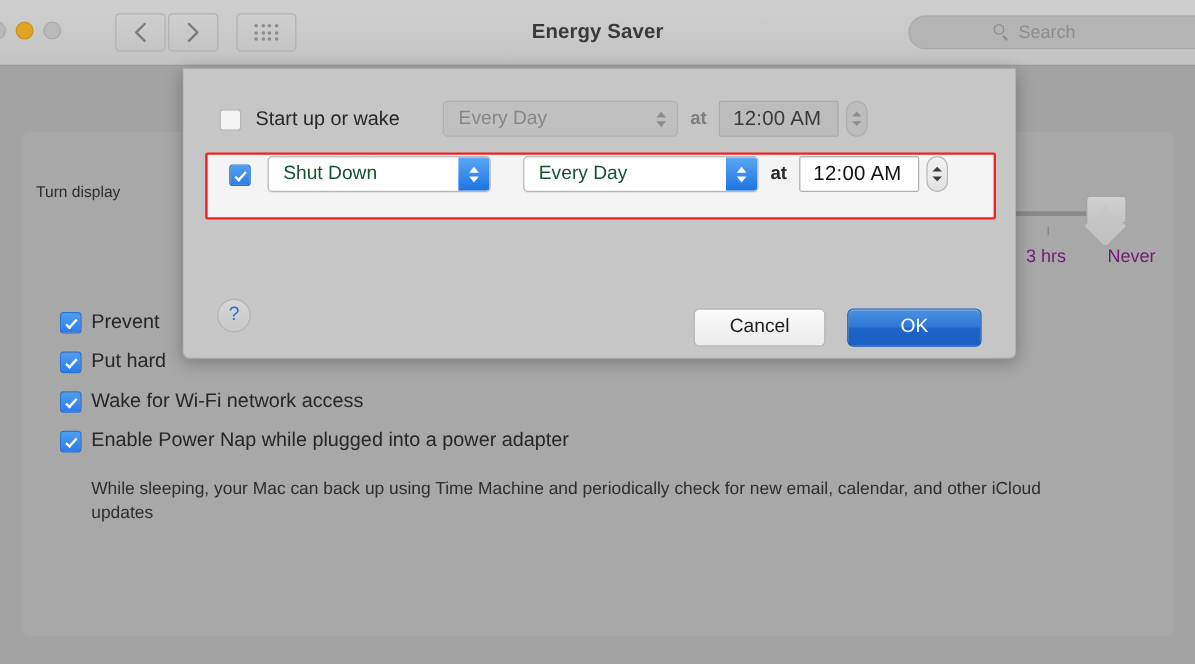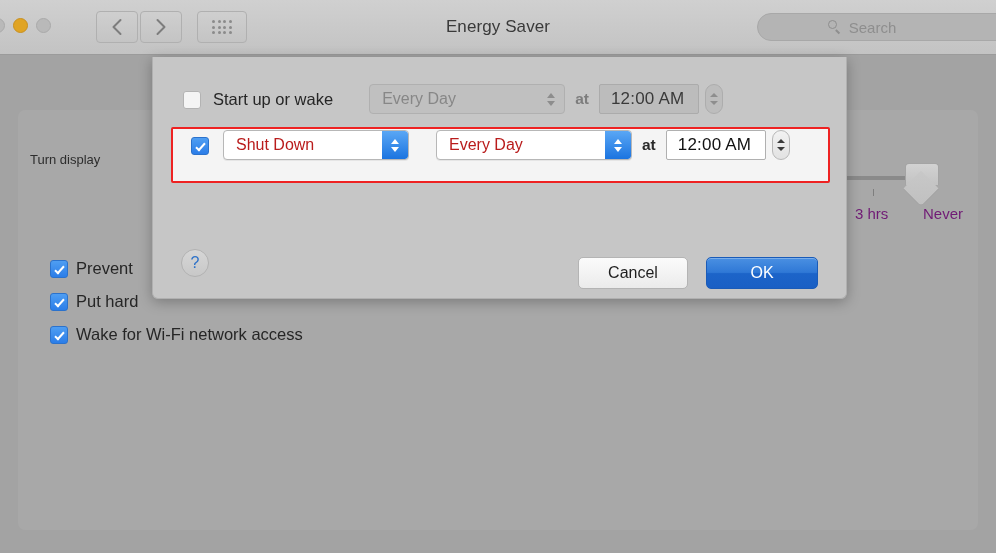--- a/index.html
+++ b/index.html
@@ -90,21 +90,21 @@
     border-radius: 50%;
   }
 
   #window-title {
     position: absolute;
     left: 0; top: 17px;
     width: 996px;
     text-align: center;
     font-size: 17px;
     color: #3a3a3a;
-    font-weight: 400;
+    font-weight: 700;
     letter-spacing: 0.1px;
   }
 
   #search-field {
     position: absolute;
     left: 757px; top: 13px;
     width: 260px; height: 28px;
     background: #b4b4b4;
     border: 1px solid #a8a8a8;
     border-radius: 14px;
@@ -319,21 +319,21 @@
   .popup.disabled {
     background: #c0c0c0;
     border: 1px solid #b0b0b0;
   }
   .popup .ptext {
     padding-left: 12px;
     font-size: 16px;
     white-space: nowrap;
     flex: 1;
   }
-  .popup.enabled .ptext { color: #b91c1c; }
+  .popup.enabled .ptext { color: #14532d; }
   .popup.disabled .ptext { color: #878787; }
   .popup .pstep {
     width: 26px;
     height: 28px;
     display: flex;
     flex-direction: column;
     align-items: center;
     justify-content: center;
     gap: 3px;
     flex: none;
@@ -522,22 +522,27 @@
       <span class="check-label">Prevent</span>
     </div>
     <div class="check-row">
       <span class="cbx checked"></span>
       <span class="check-label">Put hard</span>
     </div>
     <div class="check-row">
       <span class="cbx checked"></span>
       <span class="check-label">Wake for Wi-Fi network access</span>
     </div>
+    <div class="check-row">
+      <span class="cbx checked"></span>
+      <span class="check-label">Enable Power Nap while plugged into a power adapter</span>
+    </div>
   </div>
 
+  <div id="power-nap-desc">While sleeping, your Mac can back up using Time Machine and periodically check for new email, calendar, and other iCloud updates</div>
 
   <div id="sheet">
 
     <div class="sched-row" id="row-startup">
       <span class="cbx unchecked"></span>
       <span class="check-label" style="margin-left:12px;margin-right:36px;">Start up or wake</span>
 
       <div class="popup disabled" style="width:196px;">
         <span class="ptext">Every Day</span>
         <span class="pstep">

